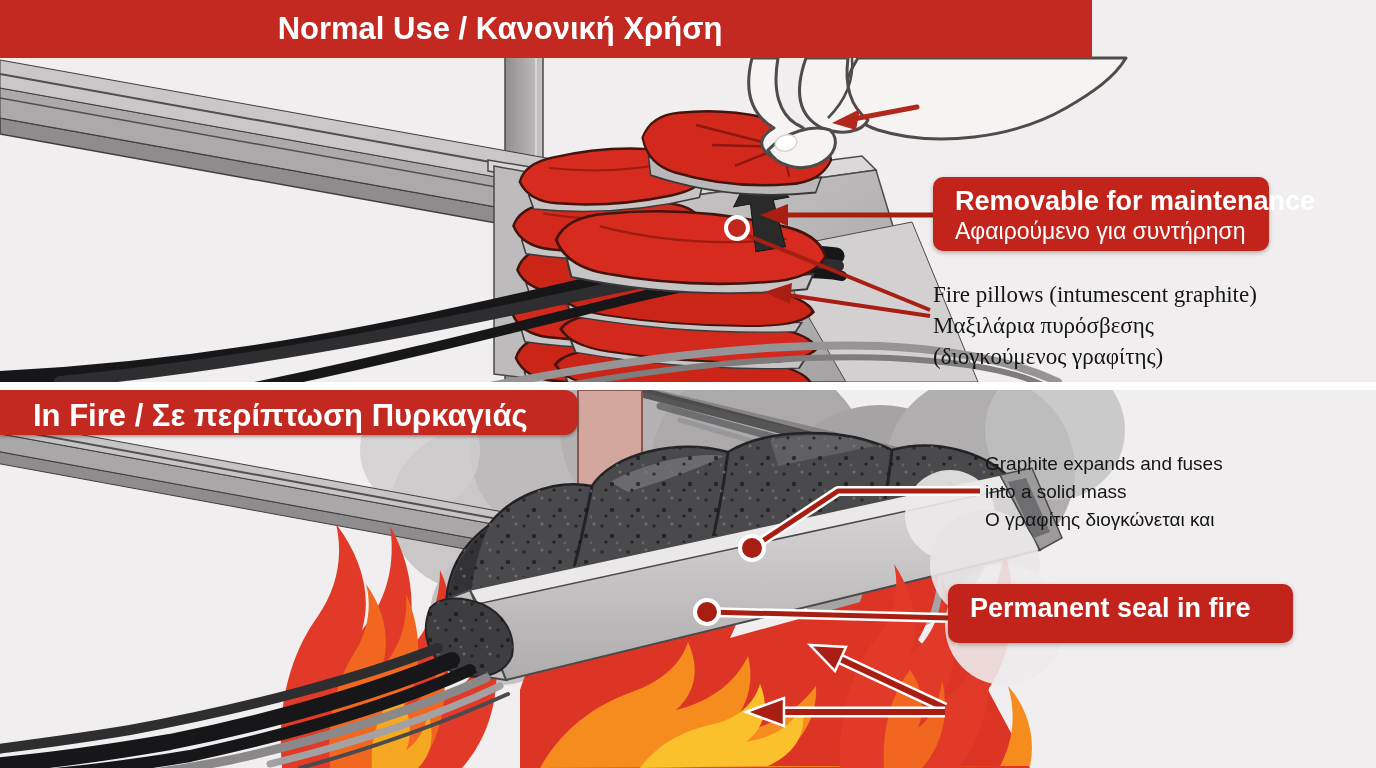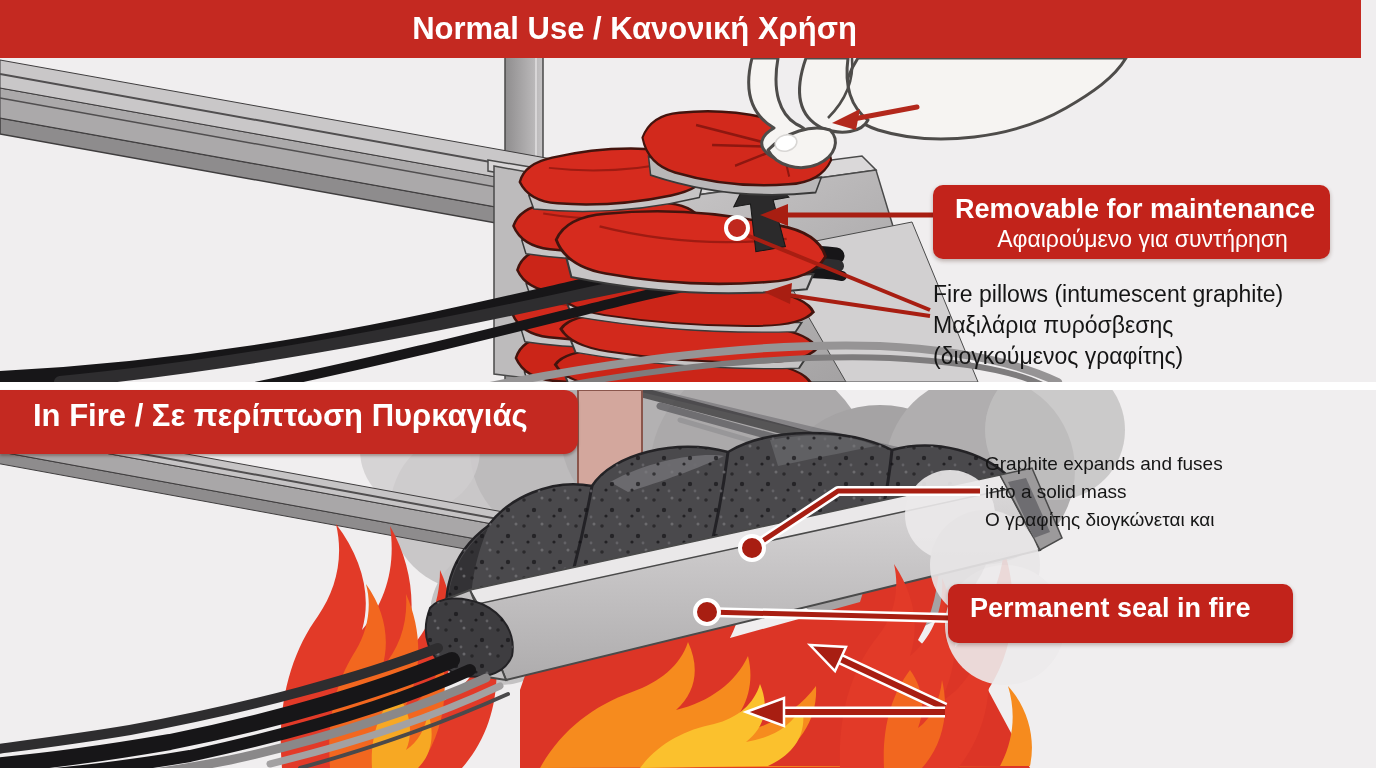--- a/index.html
+++ b/index.html
@@ -1,39 +1,39 @@
 <!DOCTYPE html>
 <html><head>
 <meta charset="utf-8">
 <style>
   html,body{margin:0;padding:0;}
   body{width:1376px;height:768px;overflow:hidden;font-family:"Liberation Sans",sans-serif;background:#ffffff;}
   .stage{position:relative;width:1376px;height:768px;background:#F0EEEF;}
   svg.panel{position:absolute;left:0;display:block;}
   #svg-top{top:0;}
   #svg-bottom{top:390px;}
-  .banner-top{position:absolute;top:0;left:0;width:1361px;height:58px;background:#C42921;color:#fff;
+  .banner-top{position:absolute;top:0;left:0;width:1092px;height:58px;background:#C42921;color:#fff;
     font-weight:700;font-size:31px;line-height:58px;text-align:center;box-sizing:border-box;padding-right:92px;z-index:7;}
   .divider{position:absolute;top:382px;left:0;width:1376px;height:8px;background:#ffffff;z-index:6;}
-  .banner-fire{position:absolute;top:390px;left:0;width:578px;height:64px;background:#C42921;color:#fff;
+  .banner-fire{position:absolute;top:390px;left:0;width:578px;height:45px;background:#C42921;color:#fff;
     font-weight:700;font-size:31px;line-height:52px;box-sizing:border-box;padding-left:33px;
     border-radius:0 14px 14px 0;box-shadow:0 2px 3px rgba(60,20,10,.35);z-index:7;}
   .note{position:absolute;color:#151515;white-space:nowrap;z-index:8;}
   .note div{line-height:31px;}
   .n-pillow-removal{left:920px;top:84px;font-size:22px;}
-  .n-fire-pillows{left:933px;top:279px;font-size:23px;}
+  .n-fire-pillows{left:933px;top:279px;font-size:23px;font-family:Liberation Serif, serif;}
   .n-graphite{left:985px;top:450px;font-size:19px;}
   .n-graphite div{line-height:28px;}
   .n-noflames{left:955px;top:682px;font-size:23px;}
   .n-noflames .bold-line{font-weight:700;font-size:24px;}
   .badge{position:absolute;background:#C2231B;color:#fff;border-radius:10px;box-sizing:border-box;
     padding:8px 0 0 22px;white-space:nowrap;box-shadow:0 2px 4px rgba(60,20,10,.3);z-index:8;}
   .badge .b-en{font-size:27px;font-weight:700;line-height:32px;}
-  .badge .b-el{font-size:23px;font-weight:400;line-height:28px;text-align:center;}
-  .badge-removable{left:933px;top:185px;width:397px;height:74px;}
+  .badge .b-el{font-size:23px;font-weight:400;line-height:28px;}
+  .badge-removable{left:933px;top:177px;width:336px;height:74px;}
   .badge-seal{left:948px;top:584px;width:345px;height:59px;}
 </style>
 </head>
 <body>
 
 <div class="stage">
 
   <svg id="svg-top" class="panel" width="1376" height="382" viewBox="0 0 1376 382">
     <defs>
       <linearGradient id="gradCol" x1="0" y1="0" x2="1" y2="0">

